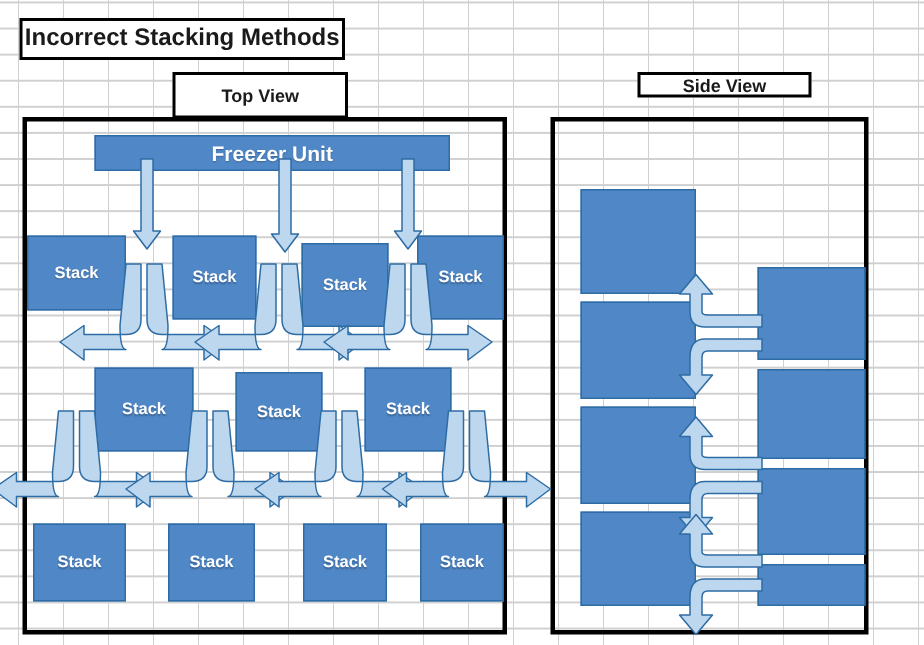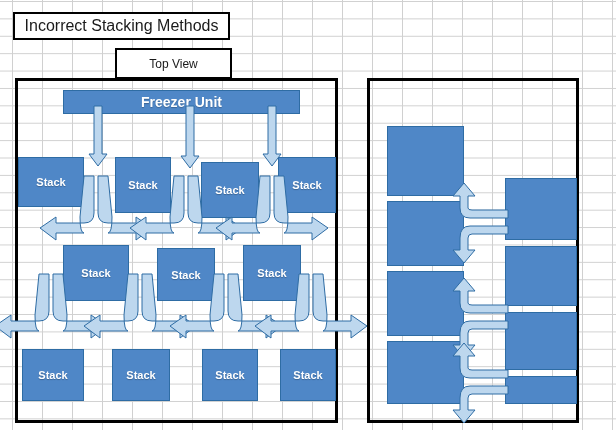--- a/index.html
+++ b/index.html
@@ -20,21 +20,21 @@
     background-position:12px 1px;
   }
 
   
   .labelbox{
     position:absolute;
     background:#ffffff;
     border:2.5px solid #000000;
     display:flex;align-items:center;justify-content:center;
     color:#1a1a1a;
-    font-weight:normal;
+    font-weight:bold;
     box-sizing:border-box;
     white-space:nowrap;
   }
   #title-box{ left:13px; top:12px; width:217px; height:28px; font-size:16px; }
   #topview-label{ left:115px; top:48px; width:117px; height:31px; font-size:12px; }
   #sideview-label{ left:425px; top:48px; width:116px; height:17px; font-size:12px; }
 
   
   .panel{
     position:absolute;
@@ -69,20 +69,21 @@
 <body>
 
 <div id="sheet">
 
   <div class="labelbox" id="title-box">Incorrect Stacking Methods</div>
 
   <div class="labelbox" id="topview-label">Top View</div>
 
   <div class="panel" id="topview-panel"></div>
 
+  <div class="labelbox" id="sideview-label">Side View</div>
 
   <div class="panel" id="sideview-panel"></div>
 
   <div class="blk" id="freezer-unit" style="left:63px;top:90px;width:237px;height:24px;">Freezer Unit</div>
 
   <div id="dyn">
       <div class="blk" style="left: 18px; top: 157px; width: 66px; height: 50px; background: rgb(79, 135, 199); border-color: rgb(46, 108, 164);">Stack</div>
       <div class="blk" style="left: 115px; top: 157px; width: 56px; height: 56px; background: rgb(79, 135, 199); border-color: rgb(46, 108, 164);">Stack</div>
       <div class="blk" style="left: 201px; top: 162px; width: 58px; height: 56px; background: rgb(79, 135, 199); border-color: rgb(46, 108, 164);">Stack</div>
       <div class="blk" style="left: 278px; top: 157px; width: 58px; height: 56px; background: rgb(79, 135, 199); border-color: rgb(46, 108, 164);">Stack</div>

